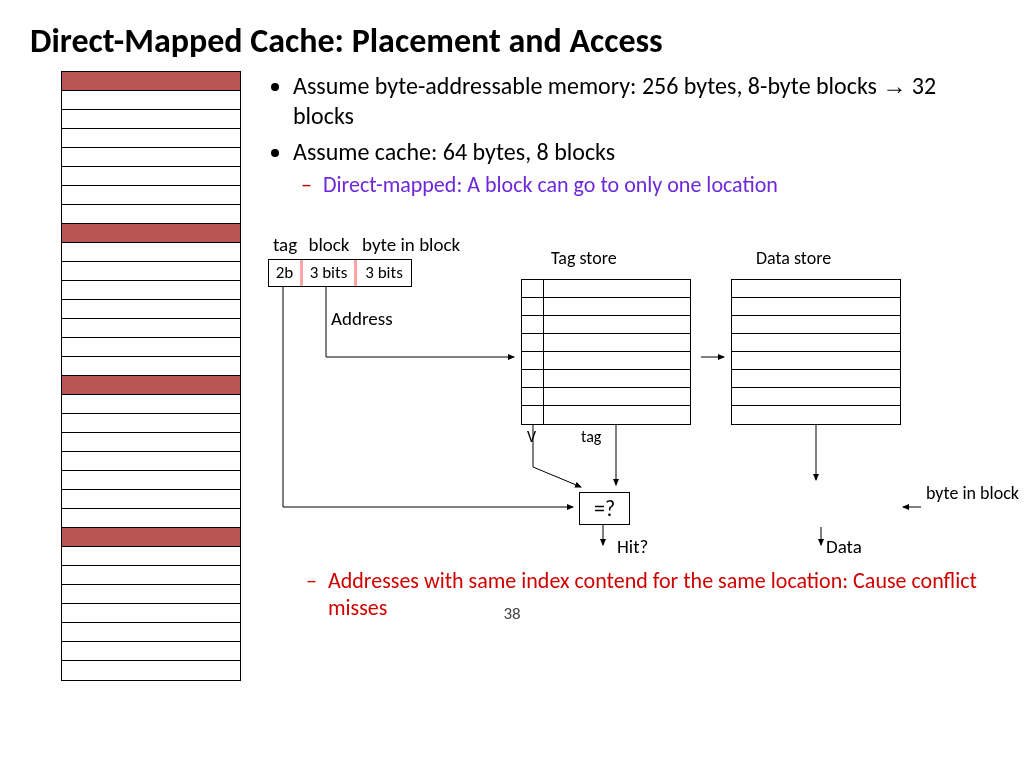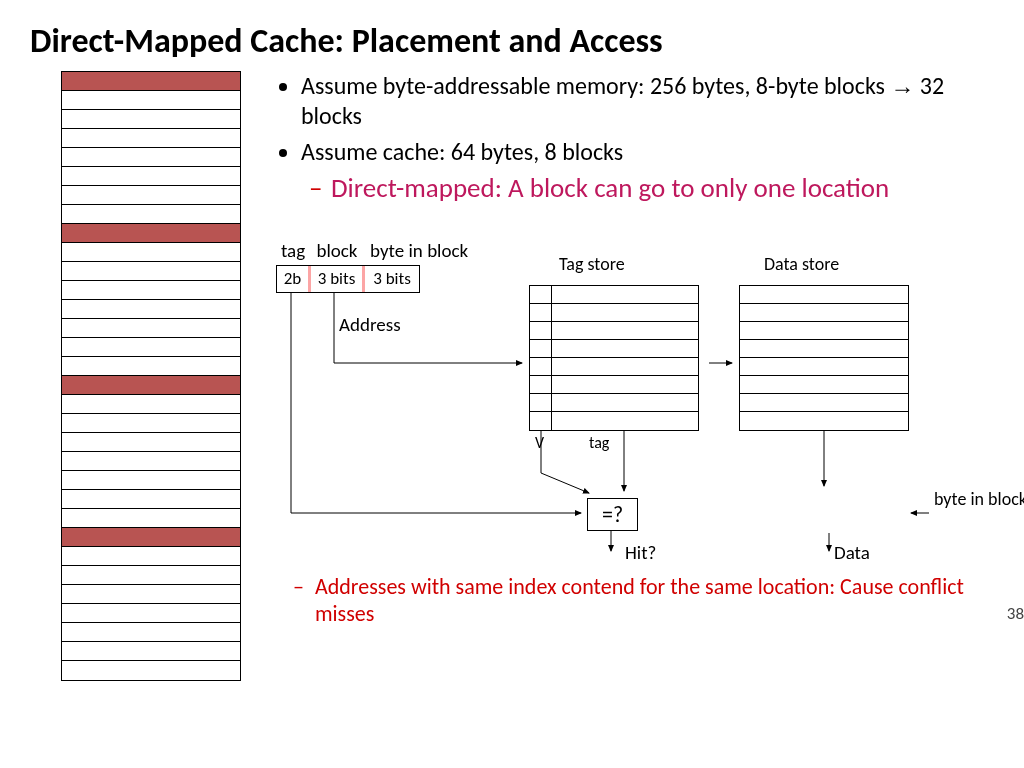--- a/index.html
+++ b/index.html
@@ -20,21 +20,21 @@
     padding: 20px 30px 0 30px;
   }
   .title {
     font-size: 34px;
     font-weight: 700;
     color: #000;
     margin: 0 0 10px 0;
   }
   .content-row {
     display: flex;
-    gap: 28px;
+    gap: 20px;
     padding-left: 31px;
   }
   
   .memory {
     width: 180px;
     border: 1.5px solid #000;
     display: flex;
     flex-direction: column;
   }
   .memory-row {
@@ -42,21 +42,21 @@
     border-bottom: 1px solid #000;
     background: #fff;
   }
   .memory-row:last-child { border-bottom: none; }
   .memory-row.hl { background: #b85452; }
   
   .right-col { flex: 1; font-size: 24px; color: #000; }
   ul.top { margin: 0 0 0 10px; padding-left: 22px; }
   ul.top > li { margin-bottom: 6px; line-height: 1.25; }
   ul.sub { list-style: none; padding-left: 30px; margin: 4px 0 0 0; }
-  ul.sub > li { color: #be185d; font-size: 27px; position: relative; }
+  ul.sub > li { color: #6d28d9; font-size: 22px; position: relative; }
   ul.sub > li::before { content: "–"; position: absolute; left: -22px; color: #d00000; }
   .arrow { font-family: "Segoe UI Symbol", Arial; }
   
   .diagram {
     position: relative;
     margin-top: 18px;
     height: 400px;
     font-size: 19px;
   }
   .lbl { position: absolute; font-size: 19px; white-space: nowrap; }
@@ -93,21 +93,21 @@
   .cmp {
     position: absolute;
     border: 1.5px solid #000;
     padding: 2px 14px;
     font-size: 22px;
     background: #fff;
   }
   
   .mux-wrap { position: absolute; }
   
-  .pagenum { position: absolute; bottom: 8px; left: 0; width: 100%; text-align: right; font-size: 17px; color: #444; }
+  .pagenum { position: absolute; bottom: 8px; left: 0; width: 100%; text-align: center; font-size: 17px; color: #444; }
   
   .bottom-note { position: absolute; left: 46px; width: 680px; color: #d00000; font-size: 22px; line-height: 1.25; }
   .bottom-note::before { content: "–"; position: absolute; left: -22px; }
   svg.wire { position: absolute; left: 0; top: 0; pointer-events: none; }
 </style>
 </head>
 <body>
 
 <div class="slide">
   <h1 class="title">Direct-Mapped Cache: Placement and Access</h1>
@@ -250,19 +250,19 @@
 
           <path d="M 342 308 L 342 328" stroke="#000" fill="none" stroke-width="1" marker-end="url(#ah)"></path>
 
           <path d="M 555 207 L 555 263" stroke="#000" fill="none" stroke-width="1" marker-end="url(#ah)"></path>
 
           <path d="M 660 290 L 642 290" stroke="#000" fill="none" stroke-width="1" marker-end="url(#ah)"></path>
 
           <path d="M 560 310 L 560 328" stroke="#000" fill="none" stroke-width="1" marker-end="url(#ah)"></path>
         </svg>
 
-        <div class="bottom-note" style="top:350px;">Addresses with same index contend for the same location: Cause conflict misses</div>
+        <div class="bottom-note" style="top:350px;margin-left:21px;">Addresses with same index contend for the same location: Cause conflict misses</div>
       </div>
     </div>
   </div>
 
   <div class="pagenum">38</div>
 </div>
 
 </body></html>

